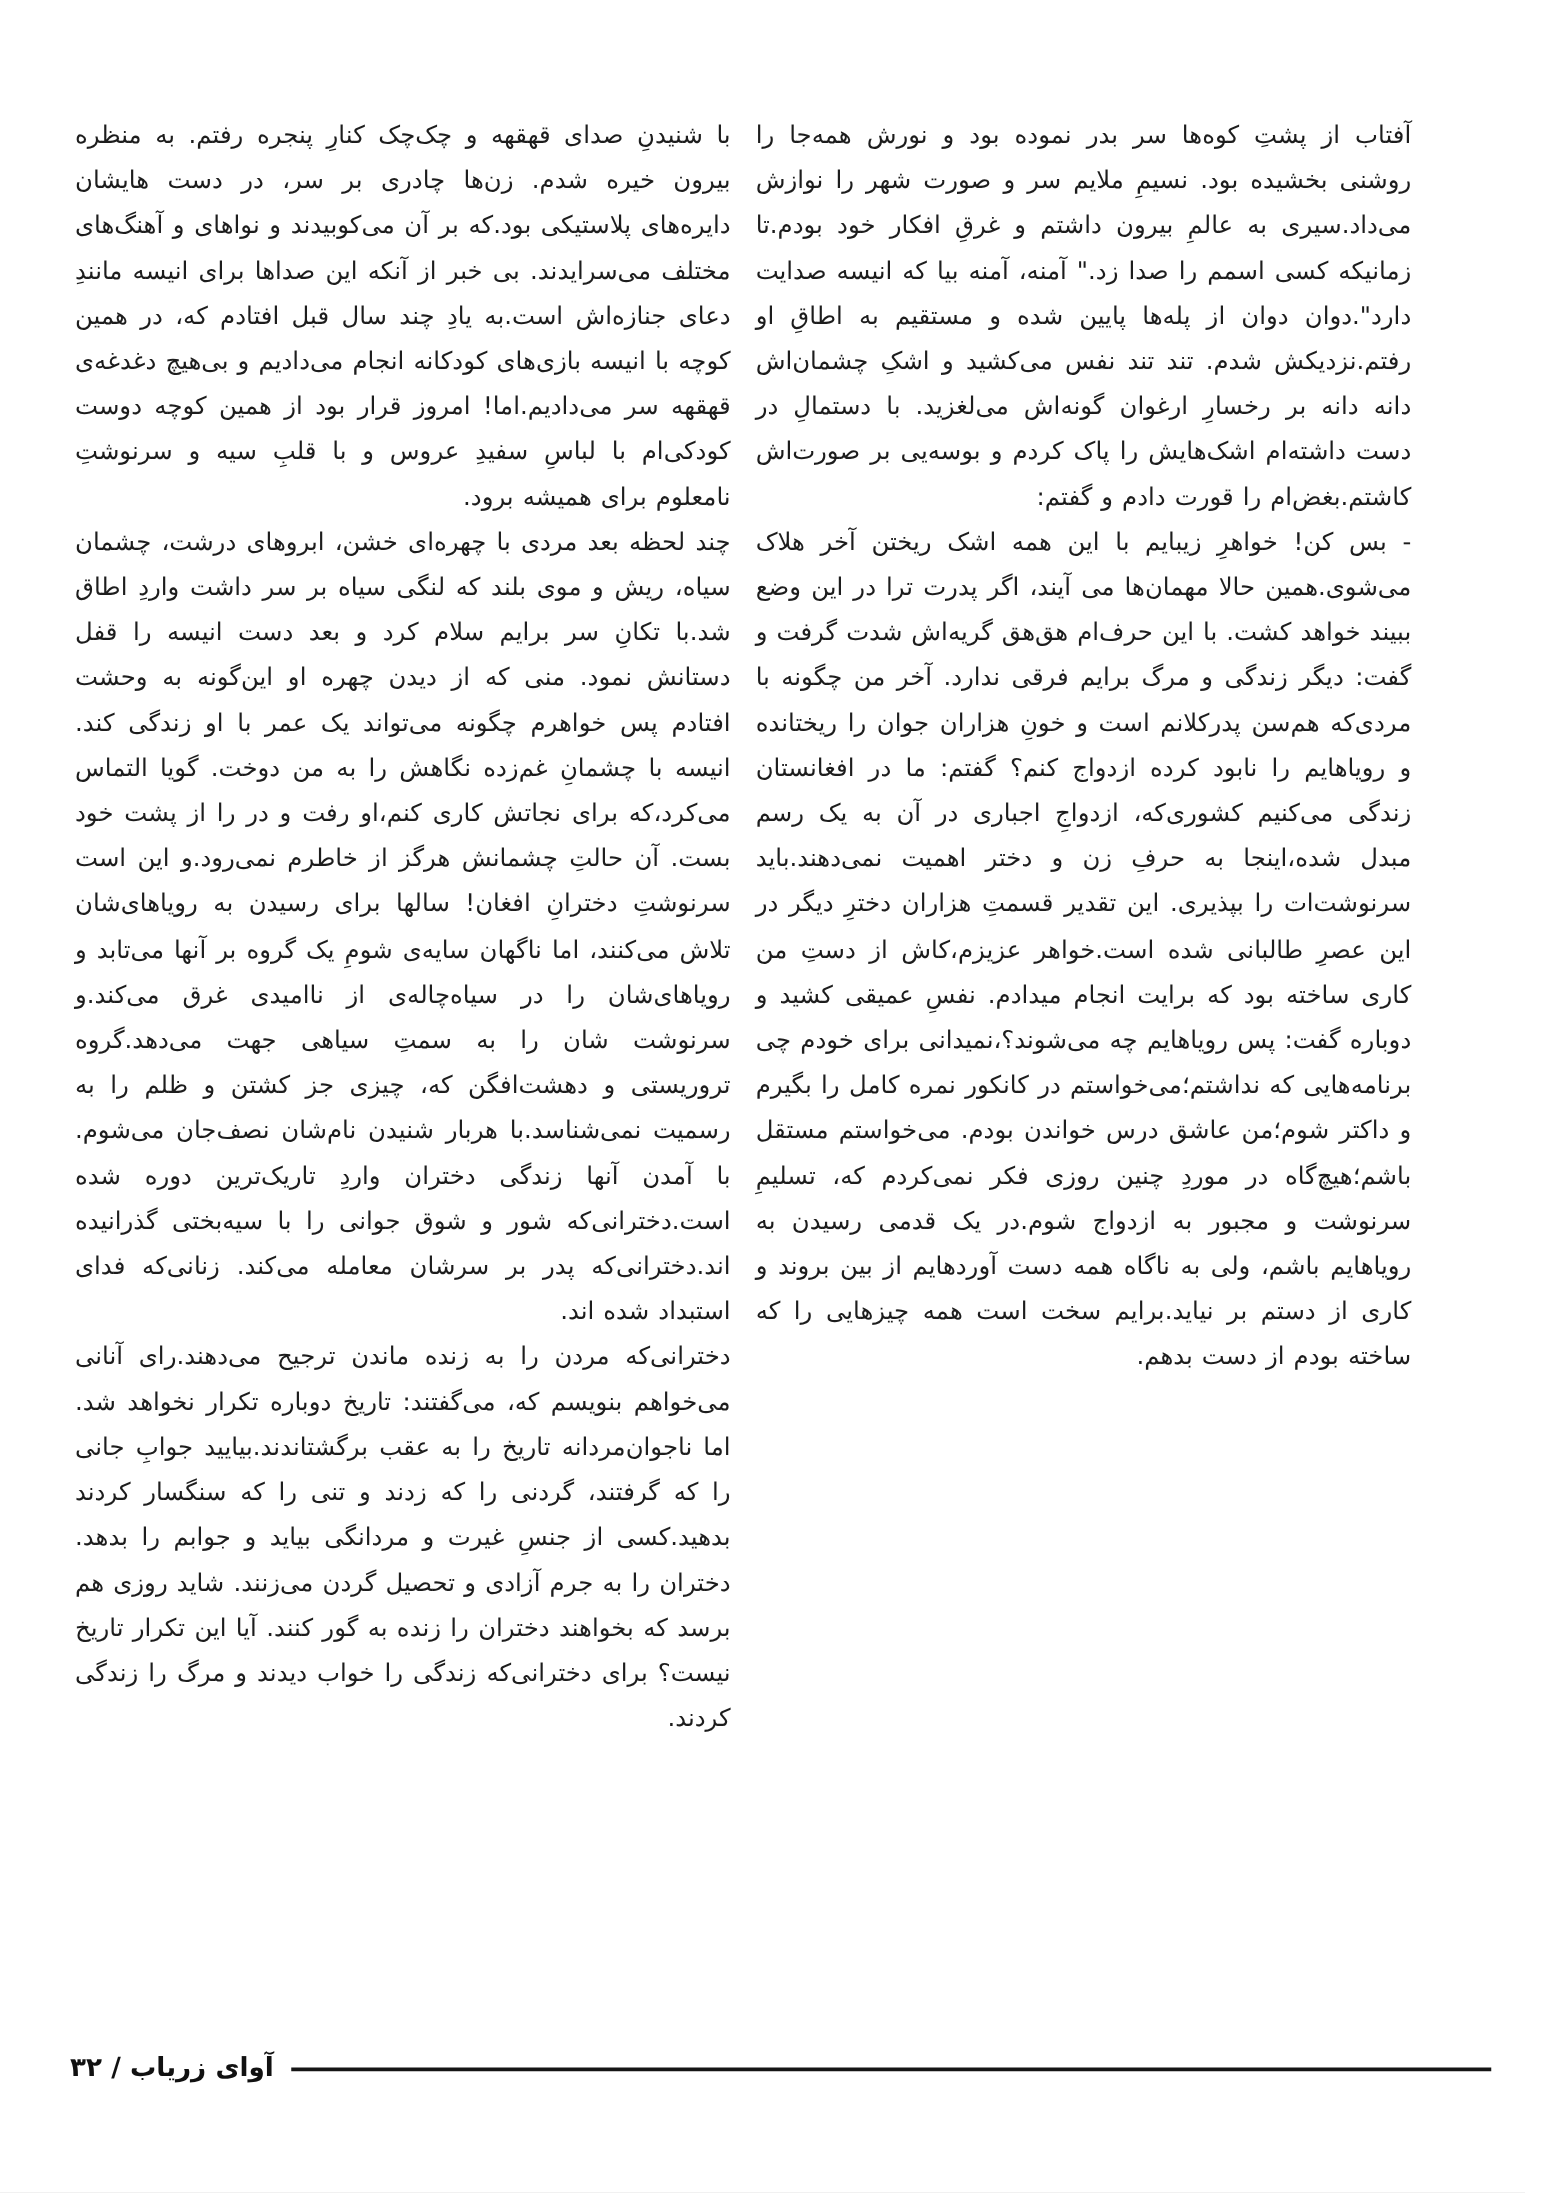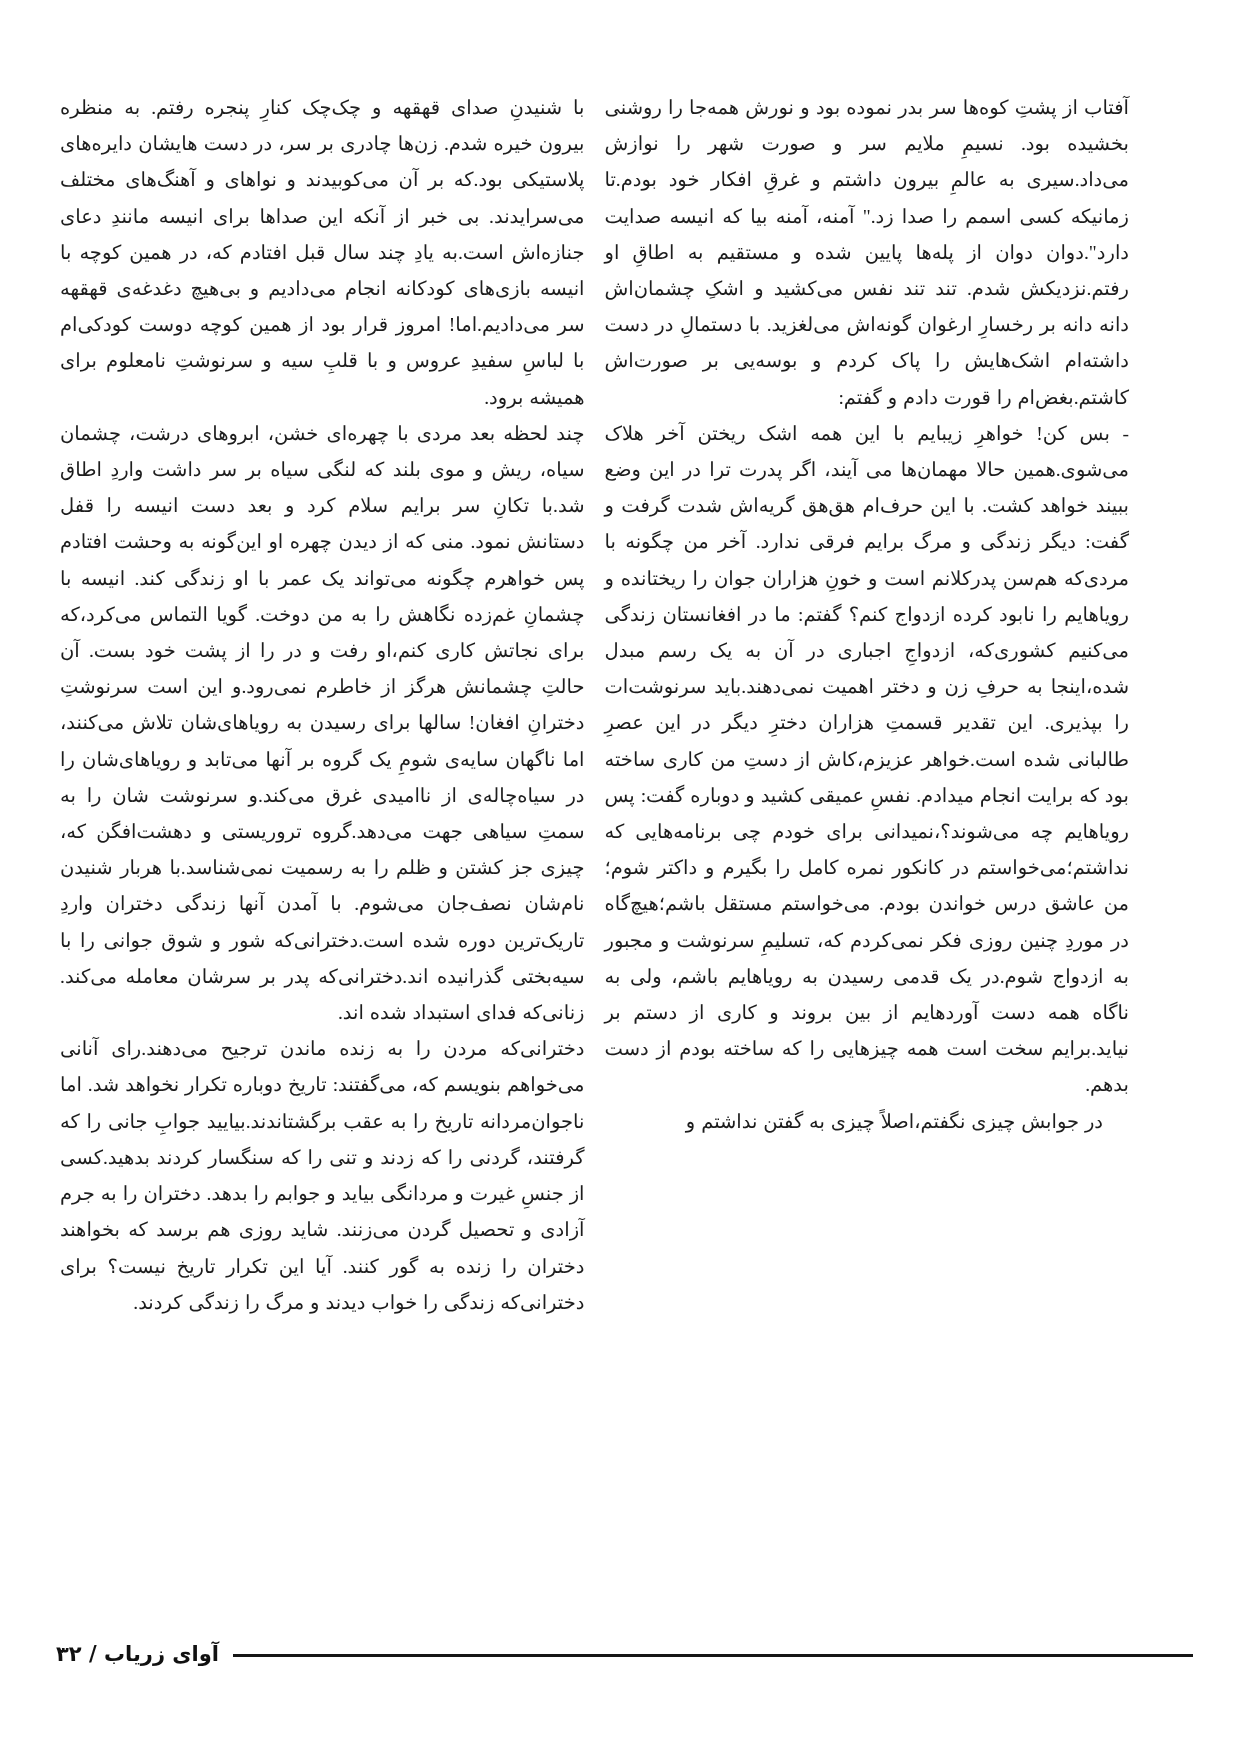--- a/index.html
+++ b/index.html
@@ -23,21 +23,20 @@
     display: flex;
     gap: 20px;
   }
   .col {
     flex: 1;
     direction: rtl;
     text-align: justify;
     font-size: 19.5px;
     line-height: 36.2px;
     word-spacing: 1px;
-    font-family: Liberation Serif, serif;
   }
   .col p { margin: 0; }
   .col p.indent { text-indent: 26px; }
   .page-footer {
     position: absolute;
     top: 1642px;
     left: 56px;
     right: 48px;
     display: flex;
     align-items: center;
@@ -58,21 +57,20 @@
 </style>
 </head>
 <body>
 
 <div class="page">
   <div class="content">
     <div class="columns">
       <div class="col">
           <p>آفتاب از پشتِ کوه‌ها سر بدر نموده بود و نورش همه‌جا را روشنی بخشیده بود. نسیمِ ملایم سر و صورت شهر را نوازش می‌داد.سیری به عالمِ بیرون داشتم و غرقِ افکار خود بودم.تا زمانیکه کسی اسمم را صدا زد." آمنه، آمنه بیا که انیسه صدایت دارد".دوان دوان از پله‌ها پایین شده و مستقیم به اطاقِ او رفتم.نزدیکش شدم. تند تند نفس می‌کشید و اشکِ چشمان‌اش دانه دانه بر رخسارِ ارغوان گونه‌اش می‌لغزید. با دستمالِ در دست داشته‌ام اشک‌هایش را پاک کردم و بوسه‌یی بر صورت‌اش کاشتم.بغض‌ام را قورت دادم و گفتم:</p>
           <p>- بس کن! خواهرِ زیبایم با این همه اشک ریختن آخر هلاک می‌شوی.همین حالا مهمان‌ها می آیند، اگر پدرت ترا در این وضع ببیند خواهد کشت. با این حرف‌ام هق‌هق گریه‌اش شدت گرفت و گفت: دیگر زندگی و مرگ برایم فرقی ندارد. آخر من چگونه با مردی‌که هم‌سن پدرکلانم است و خونِ هزاران جوان را ریختانده و رویاهایم را نابود کرده ازدواج کنم؟ گفتم: ما در افغانستان زندگی می‌کنیم کشوری‌که، ازدواجِ اجباری در آن به یک رسم مبدل شده،اینجا به حرفِ زن و دختر اهمیت نمی‌دهند.باید سرنوشت‌ات را بپذیری. این تقدیر قسمتِ هزاران دخترِ دیگر در این عصرِ طالبانی شده است.خواهر عزیزم،کاش از دستِ من کاری ساخته بود که برایت انجام میدادم. نفسِ عمیقی کشید و دوباره گفت: پس رویاهایم چه می‌شوند؟،نمیدانی برای خودم چی برنامه‌هایی که نداشتم؛می‌خواستم در کانکور نمره کامل را بگیرم و داکتر شوم؛من عاشق درس خواندن بودم. می‌خواستم مستقل باشم؛هیچ‌گاه در موردِ چنین روزی فکر نمی‌کردم که، تسلیمِ سرنوشت و مجبور به ازدواج شوم.در یک قدمی رسیدن به رویاهایم باشم، ولی به ناگاه همه دست آوردهایم از بین بروند و کاری از دستم بر نیاید.برایم سخت است همه چیزهایی را که ساخته بودم از دست بدهم.</p>
-          <p class="indent">در جوابش چیزی نگفتم،اصلاً چیزی به گفتن نداشتم و</p>
         </div>
       <div class="col">
           <p>با شنیدنِ صدای قهقهه و چک‌چک کنارِ پنجره رفتم. به منظره بیرون خیره شدم. زن‌ها چادری بر سر، در دست هایشان دایره‌های پلاستیکی بود.که بر آن می‌کوبیدند و نواهای و آهنگ‌های مختلف می‌سرایدند. بی خبر از آنکه این صداها برای انیسه مانندِ دعای جنازه‌اش است.به یادِ چند سال قبل افتادم که، در همین کوچه با انیسه بازی‌های کودکانه انجام می‌دادیم و بی‌هیچ دغدغه‌ی قهقهه سر می‌دادیم.اما! امروز قرار بود از همین کوچه دوست کودکی‌ام با لباسِ سفیدِ عروس و با قلبِ سیه و سرنوشتِ نامعلوم برای همیشه برود.</p>
           <p>چند لحظه بعد مردی با چهره‌ای خشن، ابروهای درشت، چشمان سیاه، ریش و موی بلند که لنگی سیاه بر سر داشت واردِ اطاق شد.با تکانِ سر برایم سلام کرد و بعد دست انیسه را قفل دستانش نمود. منی که از دیدن چهره او این‌گونه به وحشت افتادم پس خواهرم چگونه می‌تواند یک عمر با او زندگی کند. انیسه با چشمانِ غم‌زده نگاهش را به من دوخت. گویا التماس می‌کرد،که برای نجاتش کاری کنم،او رفت و در را از پشت خود بست. آن حالتِ چشمانش هرگز از خاطرم نمی‌رود.و این است سرنوشتِ دخترانِ افغان! سالها برای رسیدن به رویاهای‌شان تلاش می‌کنند، اما ناگهان سایه‌ی شومِ یک گروه بر آنها می‌تابد و رویاهای‌شان را در سیاه‌چاله‌ی از ناامیدی غرق می‌کند.و سرنوشت شان را به سمتِ سیاهی جهت می‌دهد.گروه تروریستی و دهشت‌افگن که، چیزی جز کشتن و ظلم را به رسمیت نمی‌شناسد.با هربار شنیدن نام‌شان نصف‌جان می‌شوم. با آمدن آنها زندگی دختران واردِ تاریک‌ترین دوره شده است.دخترانی‌که شور و شوق جوانی را با سیه‌بختی گذرانیده اند.دخترانی‌که پدر بر سرشان معامله می‌کند. زنانی‌که فدای استبداد شده اند.</p>
           <p>دخترانی‌که مردن را به زنده ماندن ترجیح می‌دهند.رای آنانی می‌خواهم بنویسم که، می‌گفتند: تاریخ دوباره تکرار نخواهد شد. اما ناجوان‌مردانه تاریخ را به عقب برگشتاندند.بیایید جوابِ جانی را که گرفتند، گردنی را که زدند و تنی را که سنگسار کردند بدهید.کسی از جنسِ غیرت و مردانگی بیاید و جوابم را بدهد. دختران را به جرم آزادی و تحصیل گردن می‌زنند. شاید روزی هم برسد که بخواهند دختران را زنده به گور کنند. آیا این تکرار تاریخ نیست؟ برای دخترانی‌که زندگی را خواب دیدند و مرگ را زندگی کردند.</p>
         </div>
     </div>
   </div>
 
   <div class="page-footer" dir="ltr">

